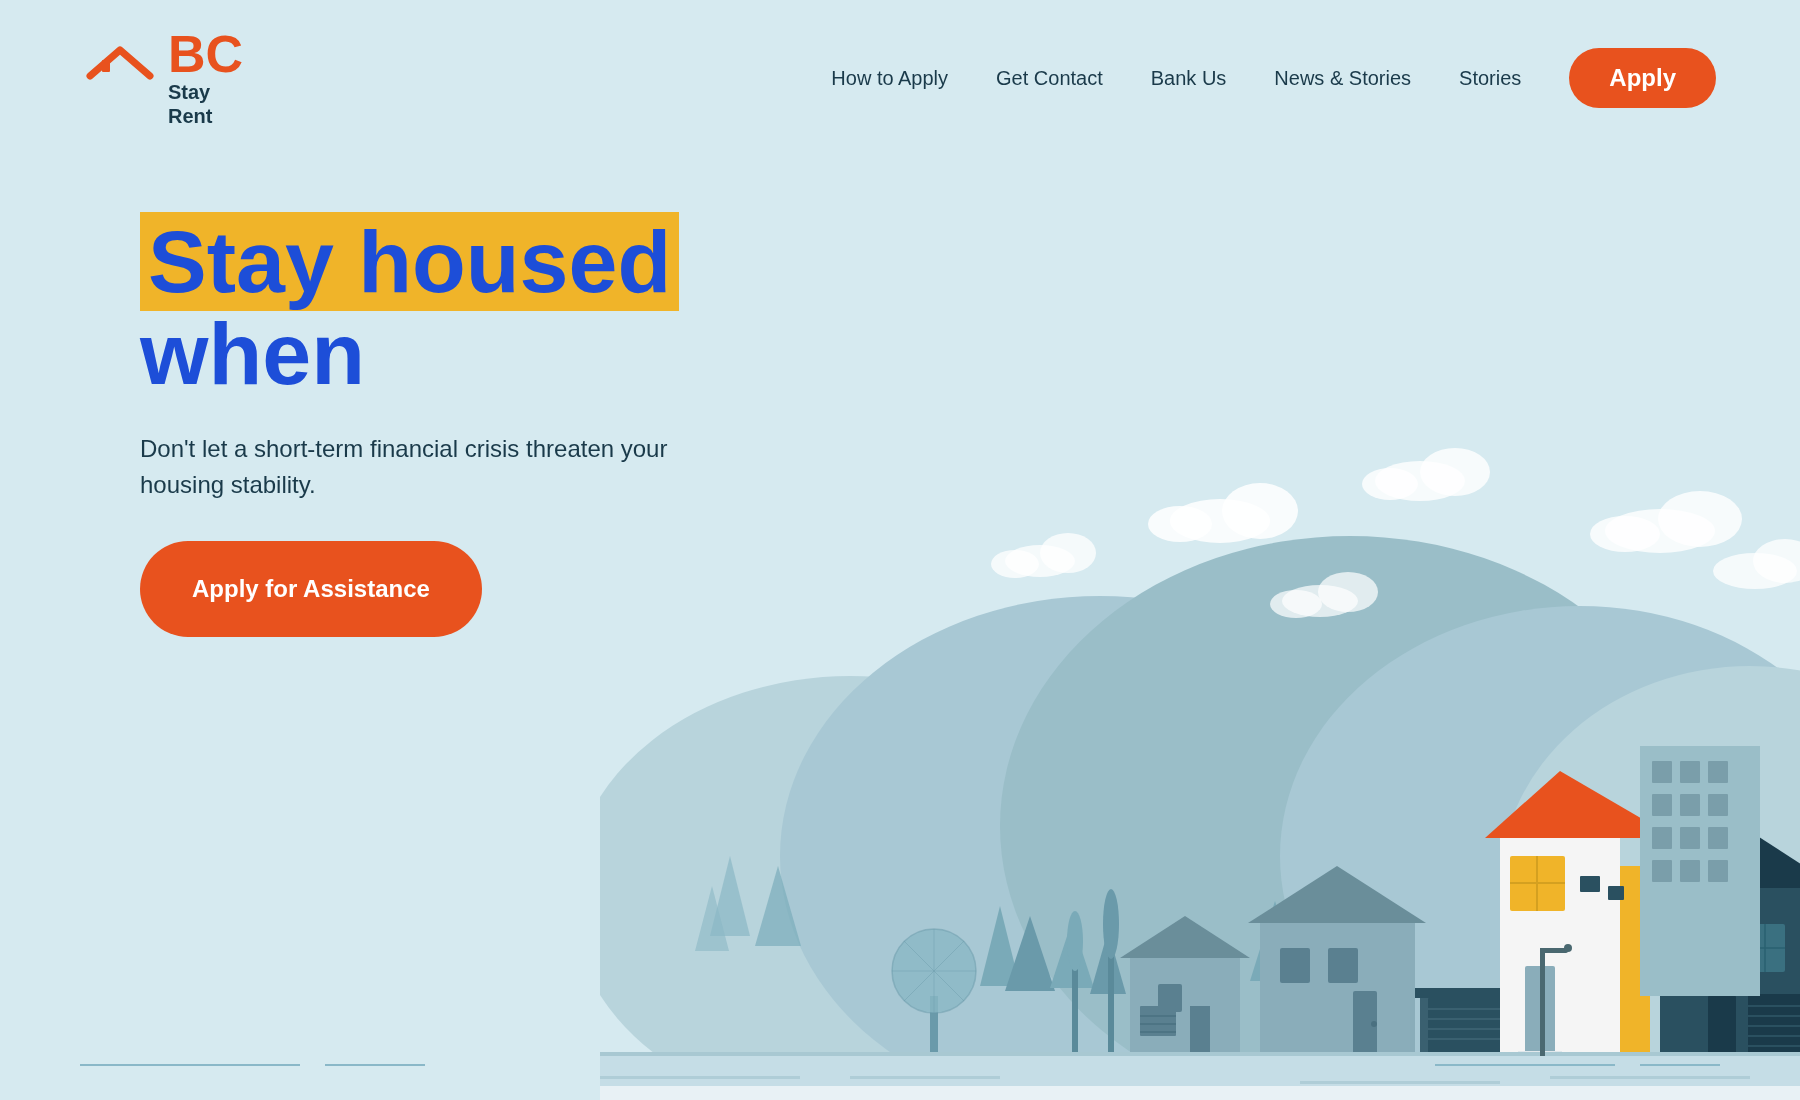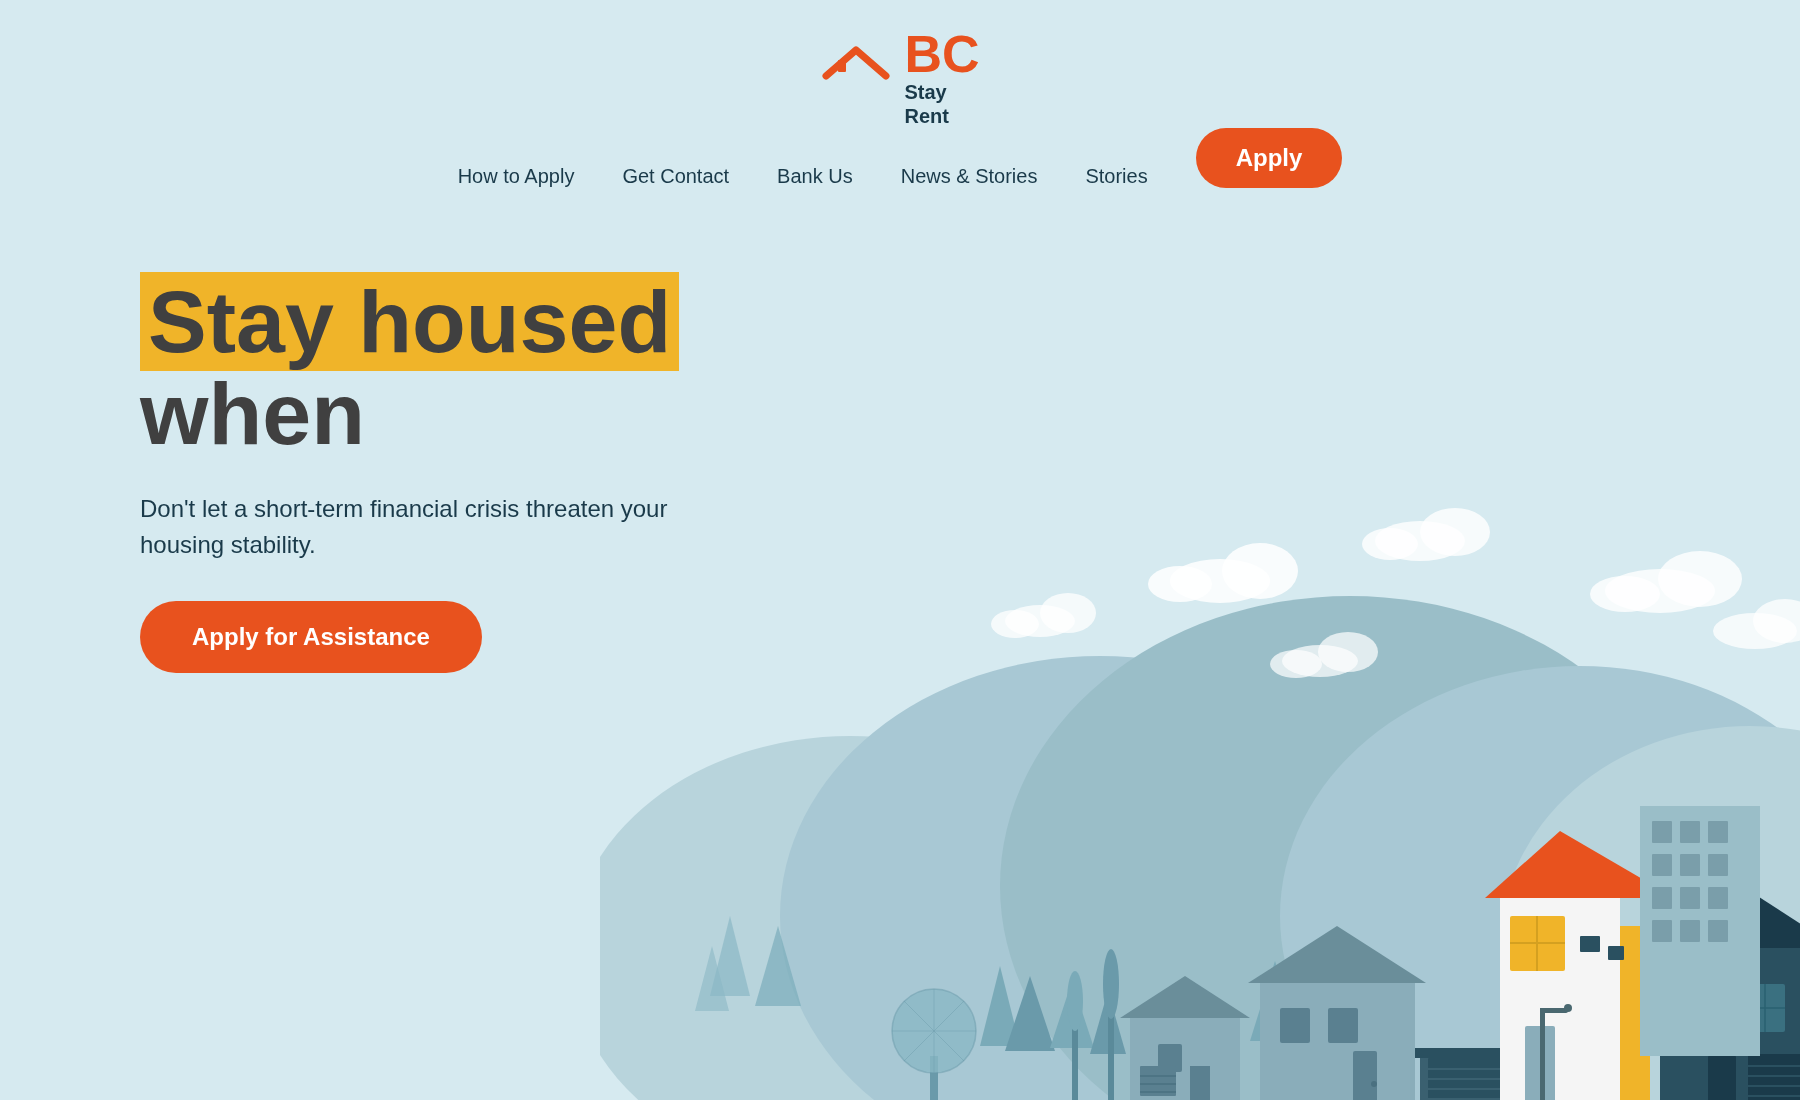--- a/index.html
+++ b/index.html
@@ -13,21 +13,20 @@
 
     
     header {
       display: flex;
       align-items: center;
       justify-content: space-between;
       padding: 28px 84px;
       background: #d6eaf0;
       position: relative;
       z-index: 10;
-      flex-direction: column;
     }
 
     .logo-area {
       display: flex;
       align-items: center;
       gap: 12px;
     }
 
     .logo-text {
       display: flex;
@@ -43,21 +42,21 @@
 
     .logo-rentbank {
       font-size: 20px;
       font-weight: 700;
       color: #1a3a4a;
       line-height: 1.2;
     }
 
     nav {
       display: flex;
-      align-items: flex-end;
+      align-items: center;
       gap: 48px;
     }
 
     .nav-link {
       font-size: 20px;
       color: #1a3a4a;
       text-decoration: none;
       font-weight: 500;
       cursor: pointer;
     }
@@ -83,21 +82,21 @@
 
     .hero-content {
       position: relative;
       z-index: 5;
       max-width: 760px;
     }
 
     .hero-title {
       font-size: 88px;
       font-weight: 900;
-      color: #404040;
+      color: #1d4ed8;
       line-height: 1.05;
       margin-bottom: 30px;
     }
 
     .hero-title .highlight {
       background: #f0b429;
       padding: 0 8px;
       display: inline;
     }
 
@@ -107,21 +106,21 @@
       line-height: 1.5;
       margin-bottom: 38px;
       max-width: 580px;
     }
 
     .apply-btn {
       background: #e8521e;
       color: white;
       font-size: 24px;
       font-weight: 700;
-      padding: 22px 52px;
+      padding: 34px 52px;
       border-radius: 50px;
       border: none;
       cursor: pointer;
       display: inline-block;
     }
 
     
     .illustration {
       position: absolute;
       bottom: 0;

